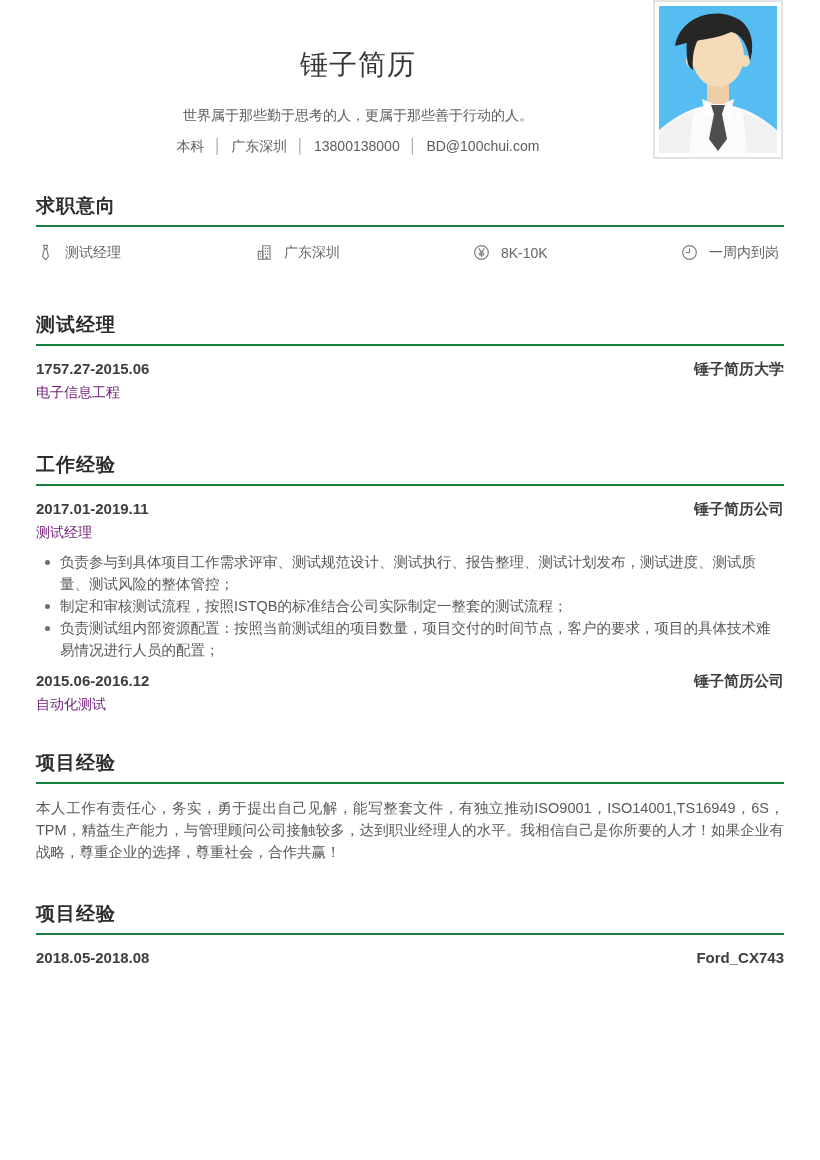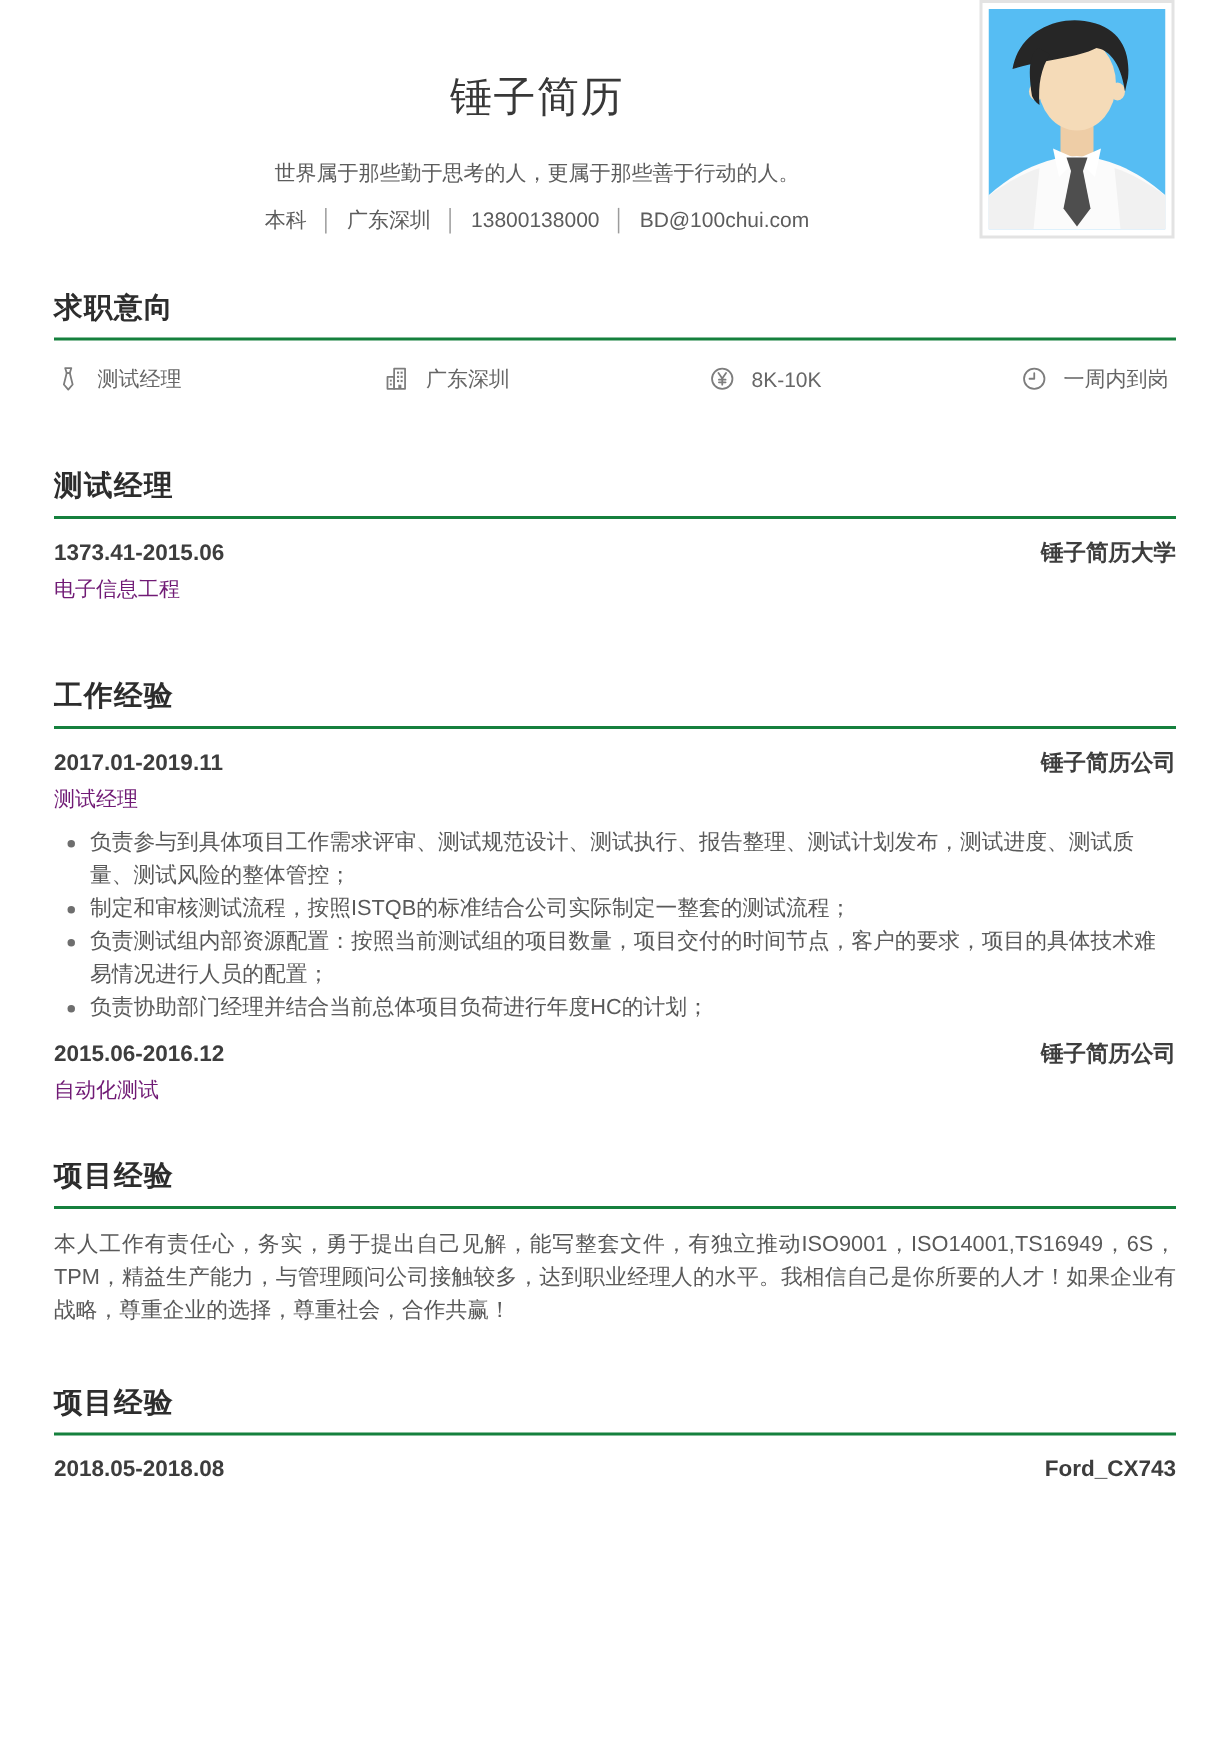--- a/index.html
+++ b/index.html
@@ -227,41 +227,40 @@
           </span>
           <span class="intent-label">一周内到岗</span>
         </div>
       </div>
     </div>
 
     <div class="sec-edu">
       <div class="section-title">测试经理</div>
       <div class="entry">
         <div class="entry-head">
-          <span>1373.41-2015.06</span>
+          <span>1757.27-2015.06</span>
           <span>锤子简历大学</span>
         </div>
         <div class="entry-role">电子信息工程</div>
       </div>
     </div>
 
     <div class="sec-work">
       <div class="section-title">工作经验</div>
 
       <div class="entry">
         <div class="entry-head">
           <span>2017.01-2019.11</span>
           <span>锤子简历公司</span>
         </div>
         <div class="entry-role">测试经理</div>
         <div class="bullet-list">
           <div class="bullet-item">负责参与到具体项目工作需求评审、测试规范设计、测试执行、报告整理、测试计划发布，测试进度、测试质量、测试风险的整体管控；</div>
           <div class="bullet-item">制定和审核测试流程，按照ISTQB的标准结合公司实际制定一整套的测试流程；</div>
           <div class="bullet-item">负责测试组内部资源配置：按照当前测试组的项目数量，项目交付的时间节点，客户的要求，项目的具体技术难易情况进行人员的配置；</div>
-          <div class="bullet-item">负责协助部门经理并结合当前总体项目负荷进行年度HC的计划；</div>
         </div>
       </div>
 
       <div class="entry">
         <div class="entry-head">
           <span>2015.06-2016.12</span>
           <span>锤子简历公司</span>
         </div>
         <div class="entry-role">自动化测试</div>
       </div>

